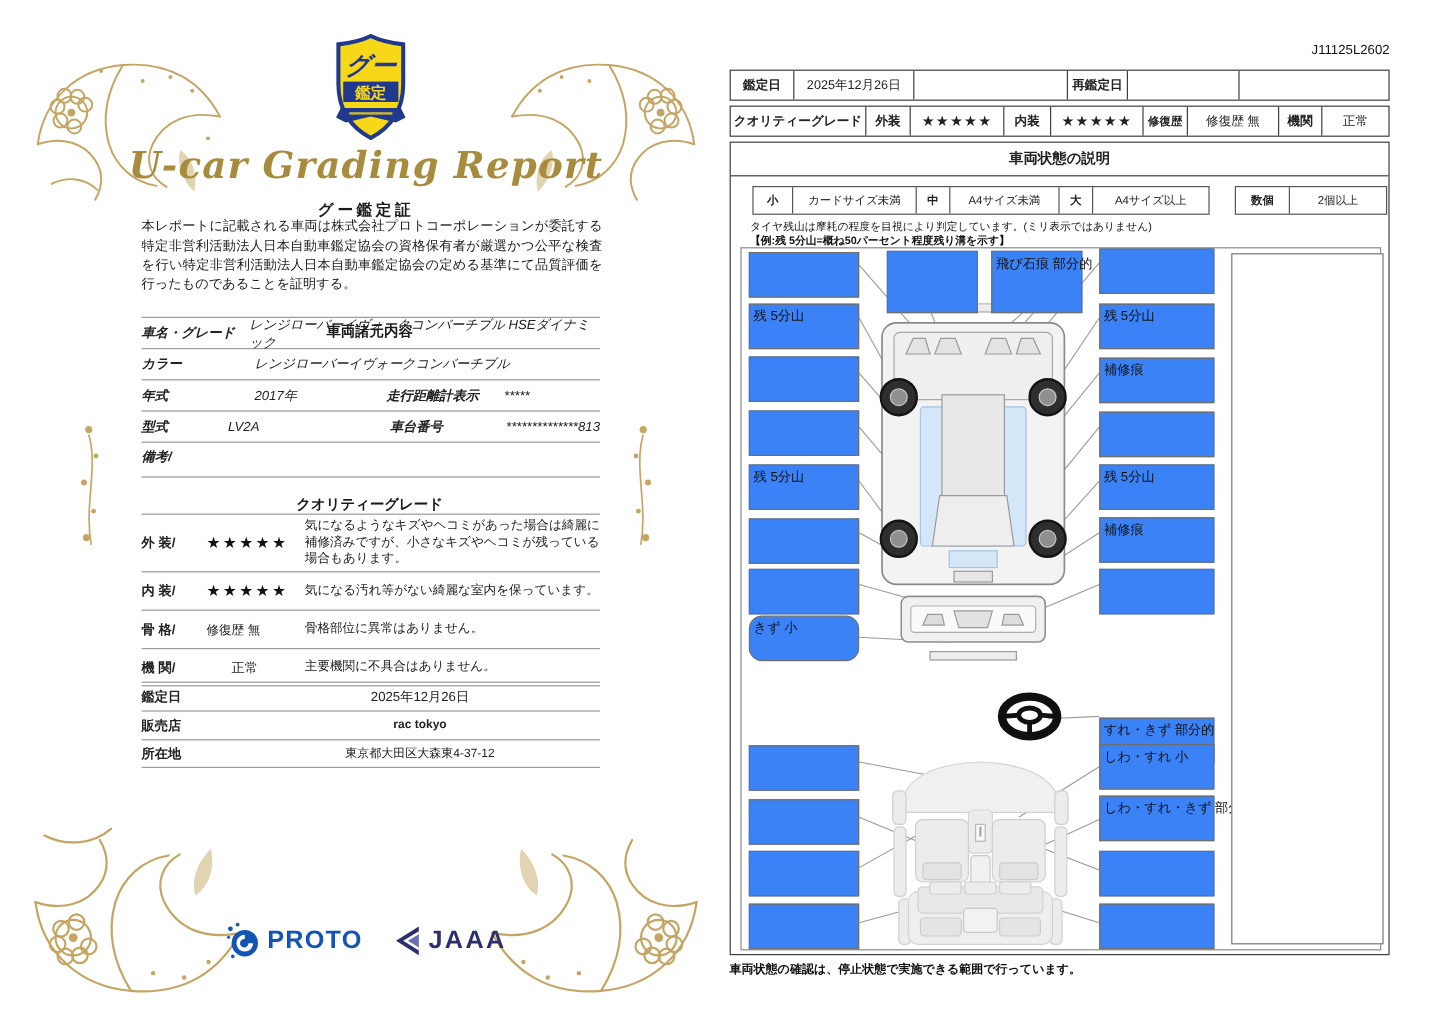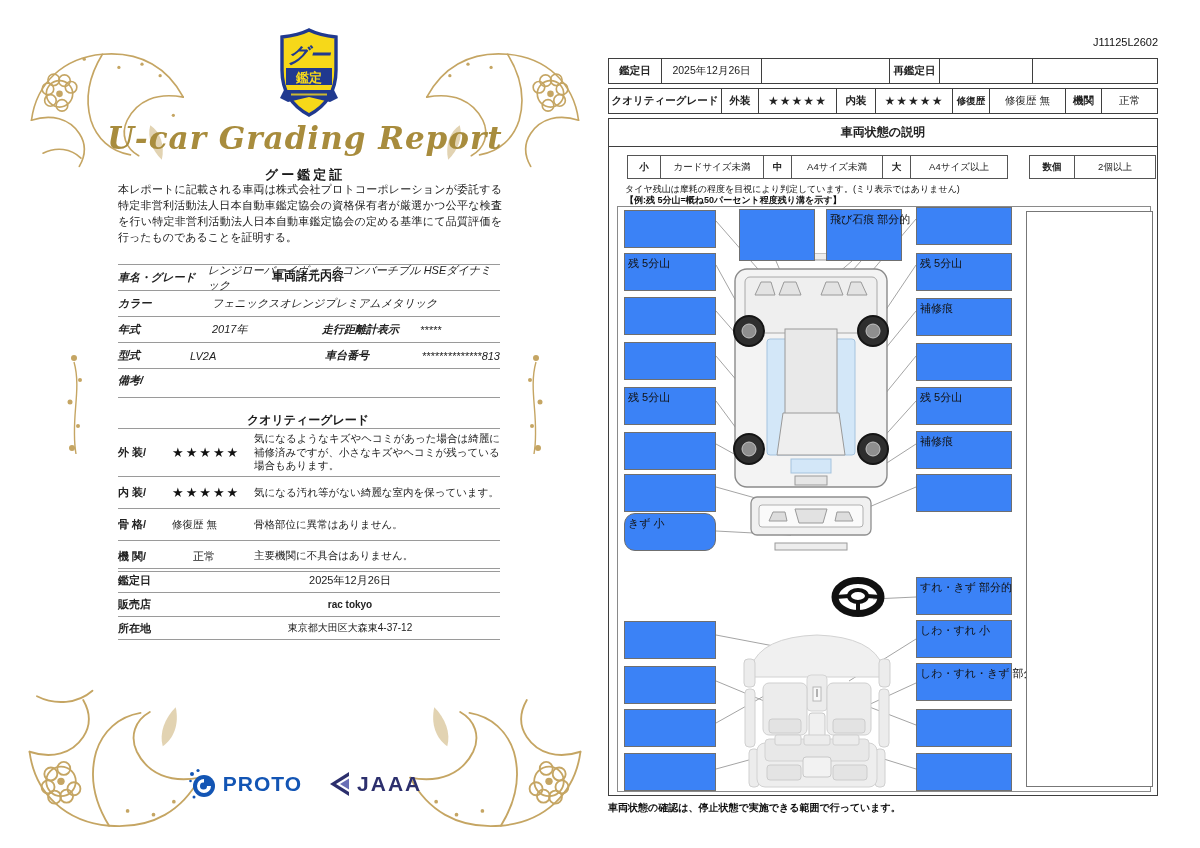--- a/index.html
+++ b/index.html
@@ -201,21 +201,21 @@
 
     <div class="sec-title" style="top:216px;margin-top:32px;">車両諸元内容</div>
 
     <div class="ltable" style="top:244px;font-style:italic;">
       <div class="lrow" style="height:26px;">
         <span class="lab" style="width:94px;">車名・グレード</span>
         <span class="val">レンジローバーイヴォークコンバーチブル HSEダイナミック</span>
       </div>
       <div class="lrow" style="height:26px;">
         <span class="lab" style="width:94px;">カラー</span>
-        <span class="val">フェニックスオレンジプレミアムメタリック</span>
+        <span class="val">レンジローバーイヴォークコンバーチブル</span>
       </div>
       <div class="lrow" style="height:26px;">
         <span class="lab" style="width:94px;">年式</span>
         <span class="val" style="width:110px;">2017年</span>
         <span class="lab" style="width:98px;">走行距離計表示</span>
         <span class="val">*****</span>
       </div>
       <div class="lrow" style="height:26px;gap:28px;">
         <span class="lab" style="width:46px;">型式</span>
         <span class="val" style="width:112px;">LV2A</span>
@@ -385,21 +385,21 @@
     <div class="abox" style="top:590px;"></div>
     <div class="abox" style="top:634px;"></div>
 
     <div class="abox r" style="top:88px;"></div>
     <div class="abox r" style="top:134px;">残 5分山</div>
     <div class="abox r" style="top:179px;">補修痕</div>
     <div class="abox r" style="top:224px;"></div>
     <div class="abox r" style="top:268px;">残 5分山</div>
     <div class="abox r" style="top:312px;">補修痕</div>
     <div class="abox r" style="top:355px;"></div>
-    <div class="abox r" style="top:458px;">すれ・きず 部分的</div>
+    <div class="abox r" style="top:479px;">すれ・きず 部分的</div>
     <div class="abox r" style="top:501px;">しわ・すれ 小</div>
     <div class="abox r" style="top:544px;">しわ・すれ・きず 部分的</div>
     <div class="abox r" style="top:590px;"></div>
     <div class="abox r" style="top:634px;"></div>
 
     <div class="memo"></div>
 
     <svg class="diagram-svg" style="left:120px;top:134px;width:164px;height:310px;" viewBox="0 0 164 310">
       <rect x="30" y="0" width="104" height="7" rx="2" fill="#ededed" stroke="#9a9a9a"></rect>
       <rect x="20" y="1" width="7" height="6" fill="#e2e2e2" stroke="#9a9a9a"></rect>

